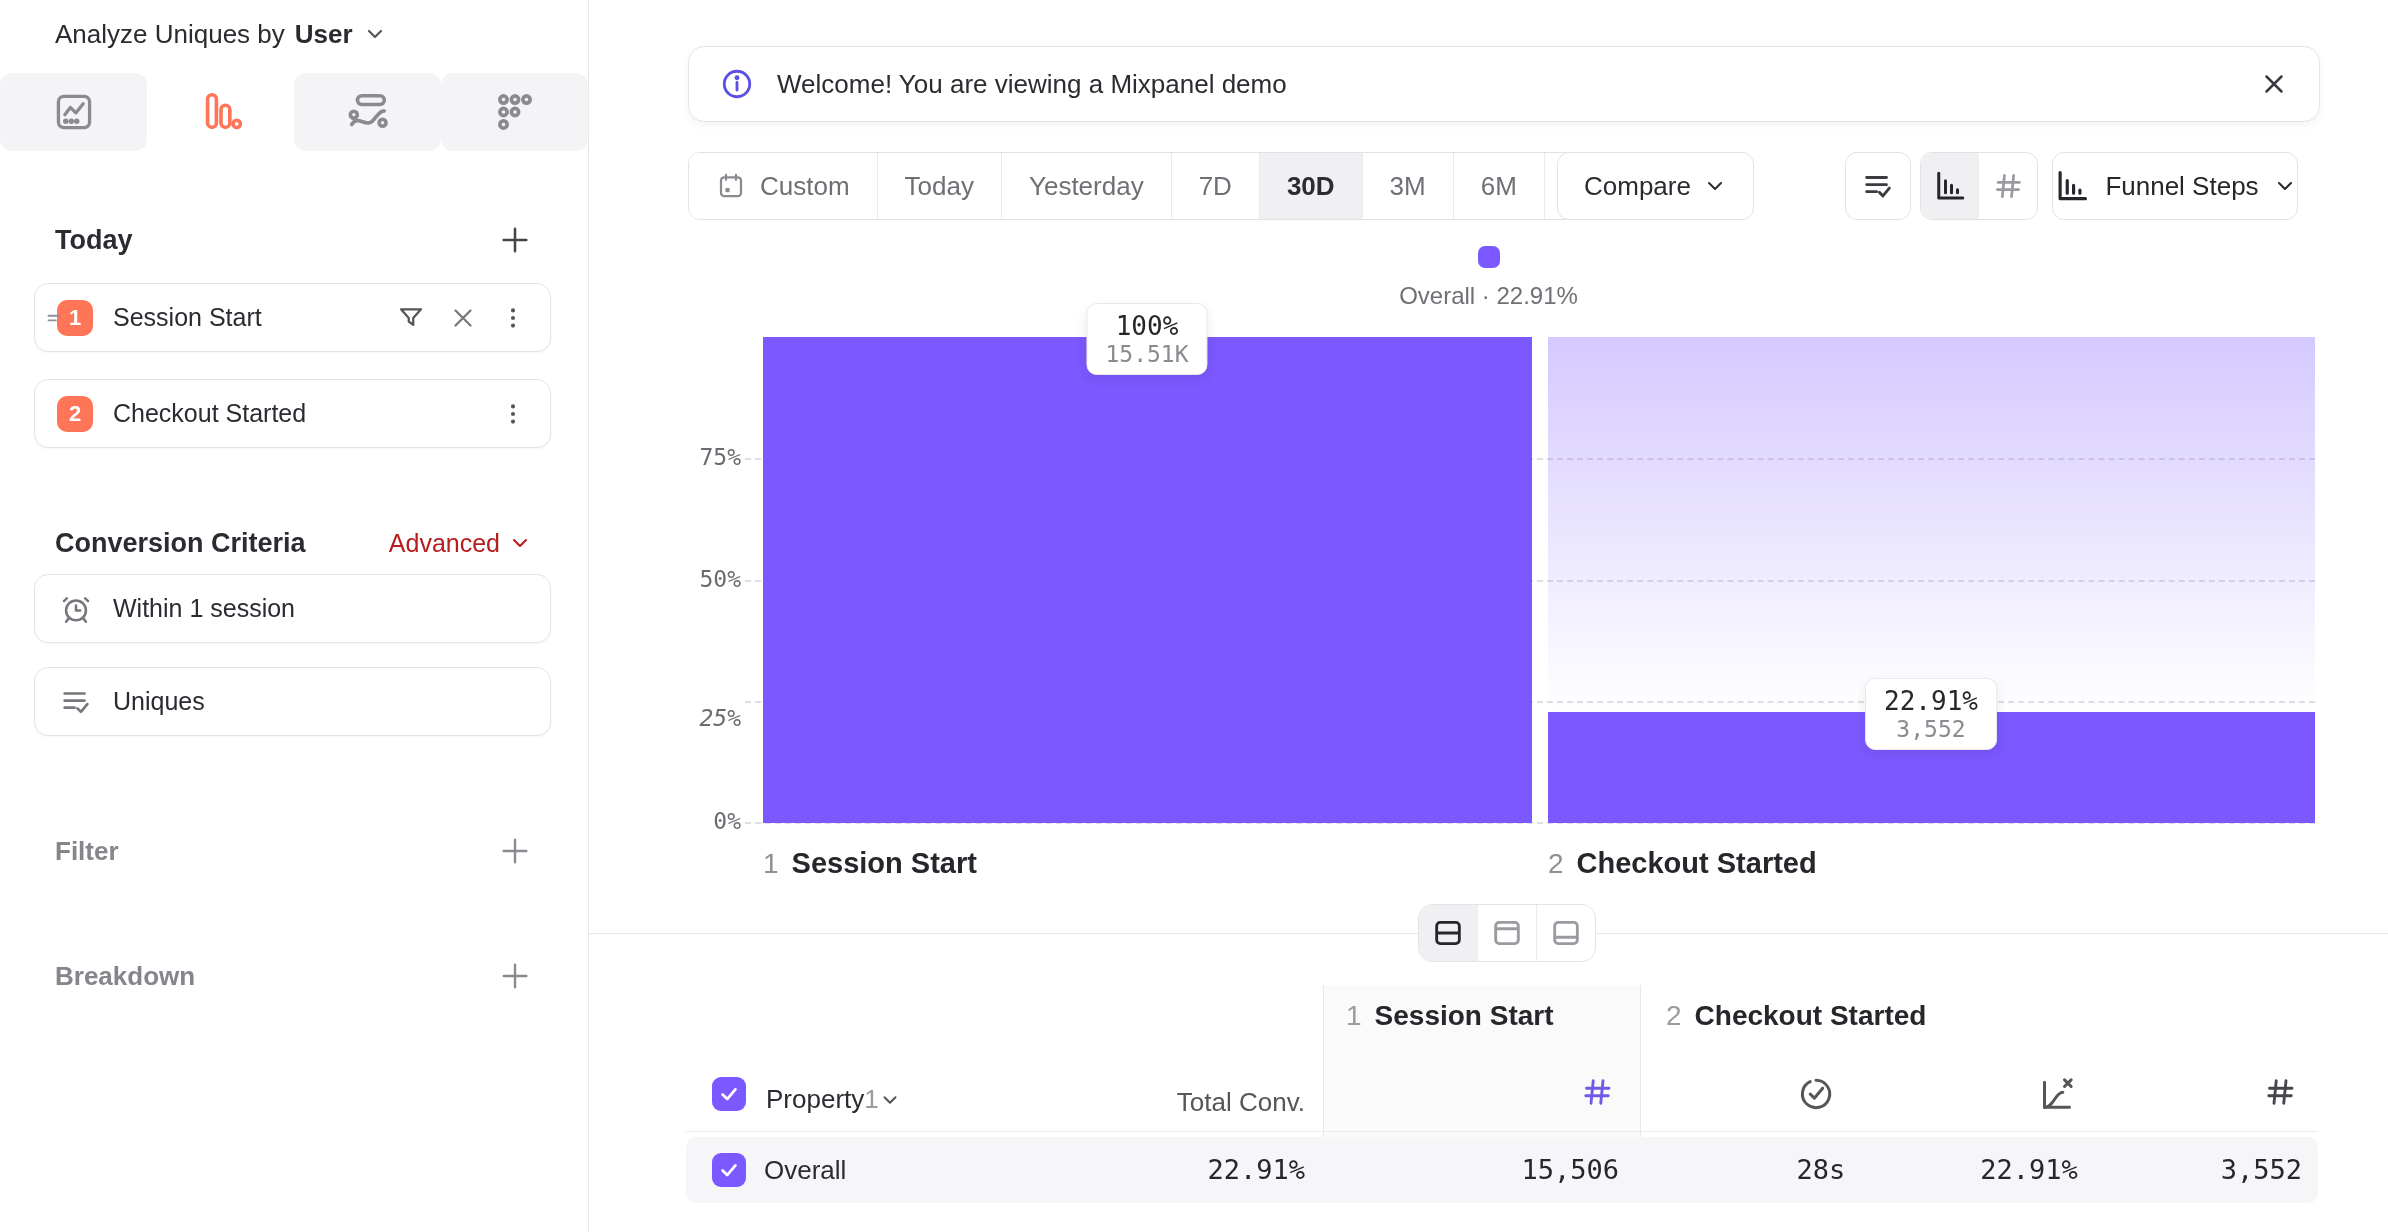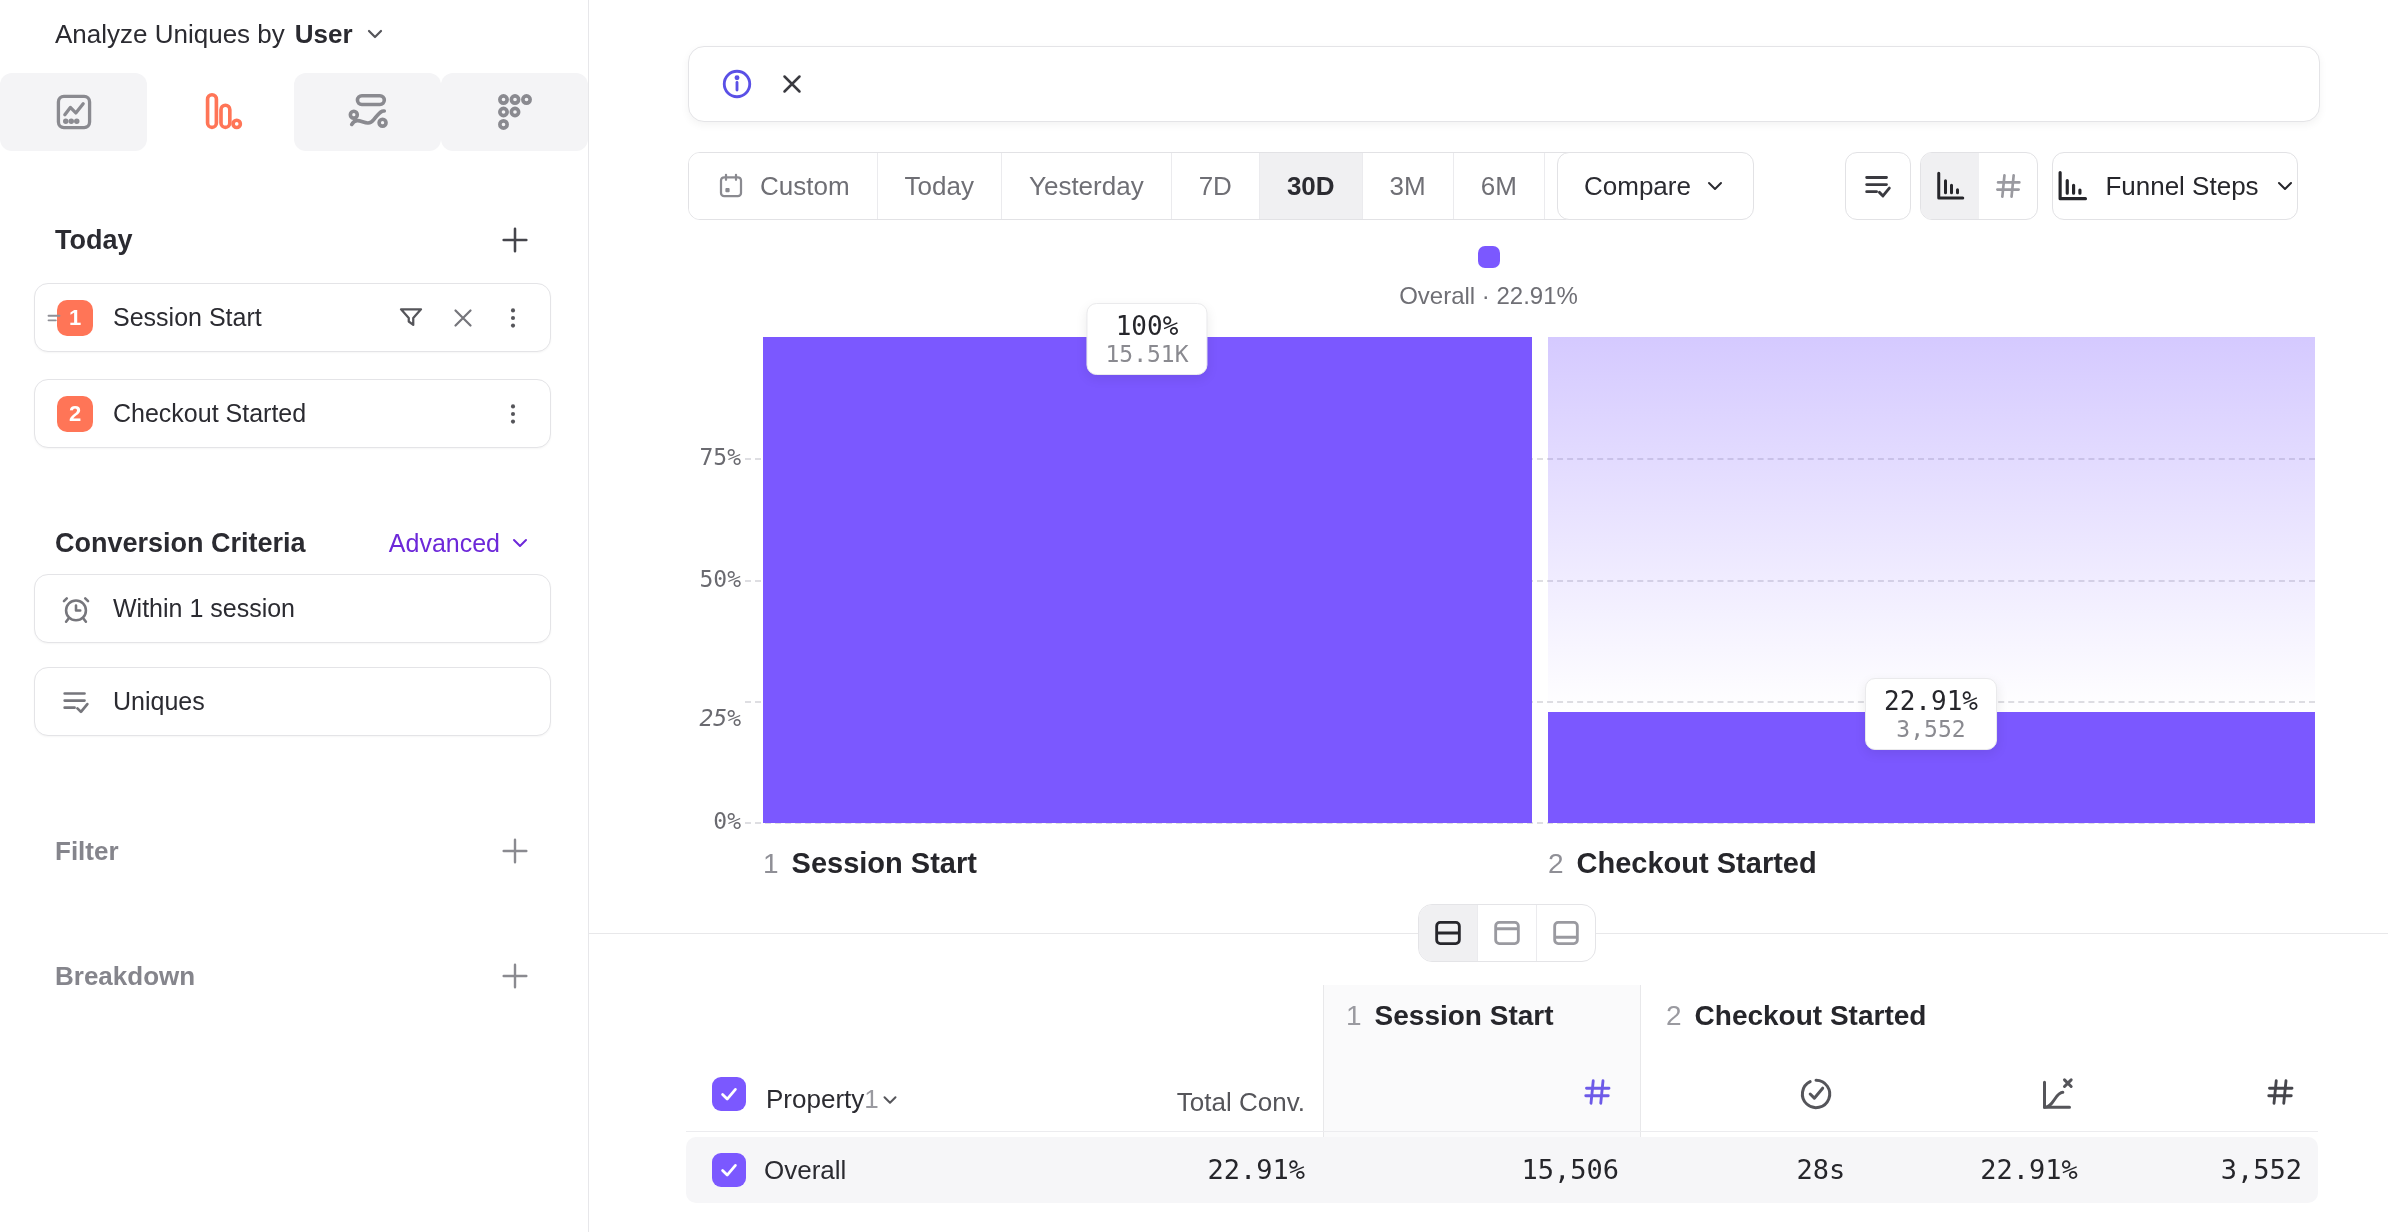--- a/index.html
+++ b/index.html
@@ -11,21 +11,21 @@
   
   .sidebar { position:absolute; left:0; top:0; width:589px; height:1232px; background:#fff; border-right:1px solid #e7e7ea; }
   .analyze-row { position:absolute; left:55px; top:16px; height:36px; display:flex; align-items:center; gap:10px; font-size:26px; }
   .analyze-value { color:#2a2a30; font-weight:700; }
   .tab-strip { position:absolute; left:0; top:73px; width:589px; height:78px; display:flex; }
   .tab { width:147px; height:78px; background:#f4f4f6; display:flex; align-items:center; justify-content:center; border-radius:12px; color:#8a8a90; }
   .tab.active { background:#fff; color:#ff7557; }
   .sec-head { position:absolute; left:55px; right:56px; height:44px; display:flex; align-items:center; justify-content:space-between; }
   .sec-title { font-size:27px; font-weight:700; color:#2b2b31; }
   .sec-title.gray { color:#85858c; font-weight:600; font-size:26px; }
-  .adv { display:flex; align-items:center; gap:8px; color:#6d28d9; font-size:25px;margin-left:28px; }
+  .adv { display:flex; align-items:center; gap:8px; color:#b91c1c; font-size:25px;margin-left:28px; }
   .icon-btn { display:flex; align-items:center; justify-content:center; color:#45454b; }
   .icon-btn.light { color:#8a8a90; }
   .step-card, .crit-card { position:absolute; left:34px; width:517px; height:69px; background:#fff; border:1px solid #e4e4e7; border-radius:14px; box-shadow:0 1px 2px rgba(0,0,0,.04); display:flex; align-items:center; }
   .step-badge { width:36px; height:36px; border-radius:10px; background:#ff7557; color:#fff; font-size:22px; font-weight:700; display:flex; align-items:center; justify-content:center; margin-left:22px; flex:none; }
   .step-card .handle { position:absolute; left:8px; color:#8f8f96; }
   .step-label { font-size:25px; font-weight:500; color:#2b2b31; margin-left:20px; flex:1 1 auto; }
   .step-actions { display:flex; align-items:center; gap:22px; margin-right:24px; color:#55555a; }
   .crit-card { padding-left:24px; gap:20px; color:#6f6f75; }
   .crit-label { font-size:25px; font-weight:500; color:#2b2b31; }
 
@@ -287,20 +287,21 @@
   <main class="main">
 
     <div class="banner">
       <span class="info">
         <svg width="36" height="36" viewBox="0 0 24 24" fill="none" stroke="currentColor" stroke-width="1.9" stroke-linecap="round">
             <circle cx="12" cy="12" r="8.5"></circle>
             <path d="M12 11v5"></path>
             <circle cx="12" cy="7.8" r="0.7" fill="currentColor"></circle>
           </svg>
       </span>
+      <span class="banner-text">Welcome! You are viewing a Mixpanel demo</span>
       <span class="close">
         <svg width="30" height="30" viewBox="0 0 24 24" fill="none" stroke="currentColor" stroke-width="2" stroke-linecap="round">
             <path d="M6 6l12 12M18 6L6 18"></path>
           </svg>
       </span>
     </div>
 
     <div class="toolbar-date">
       <div class="date-item">
         <span>

